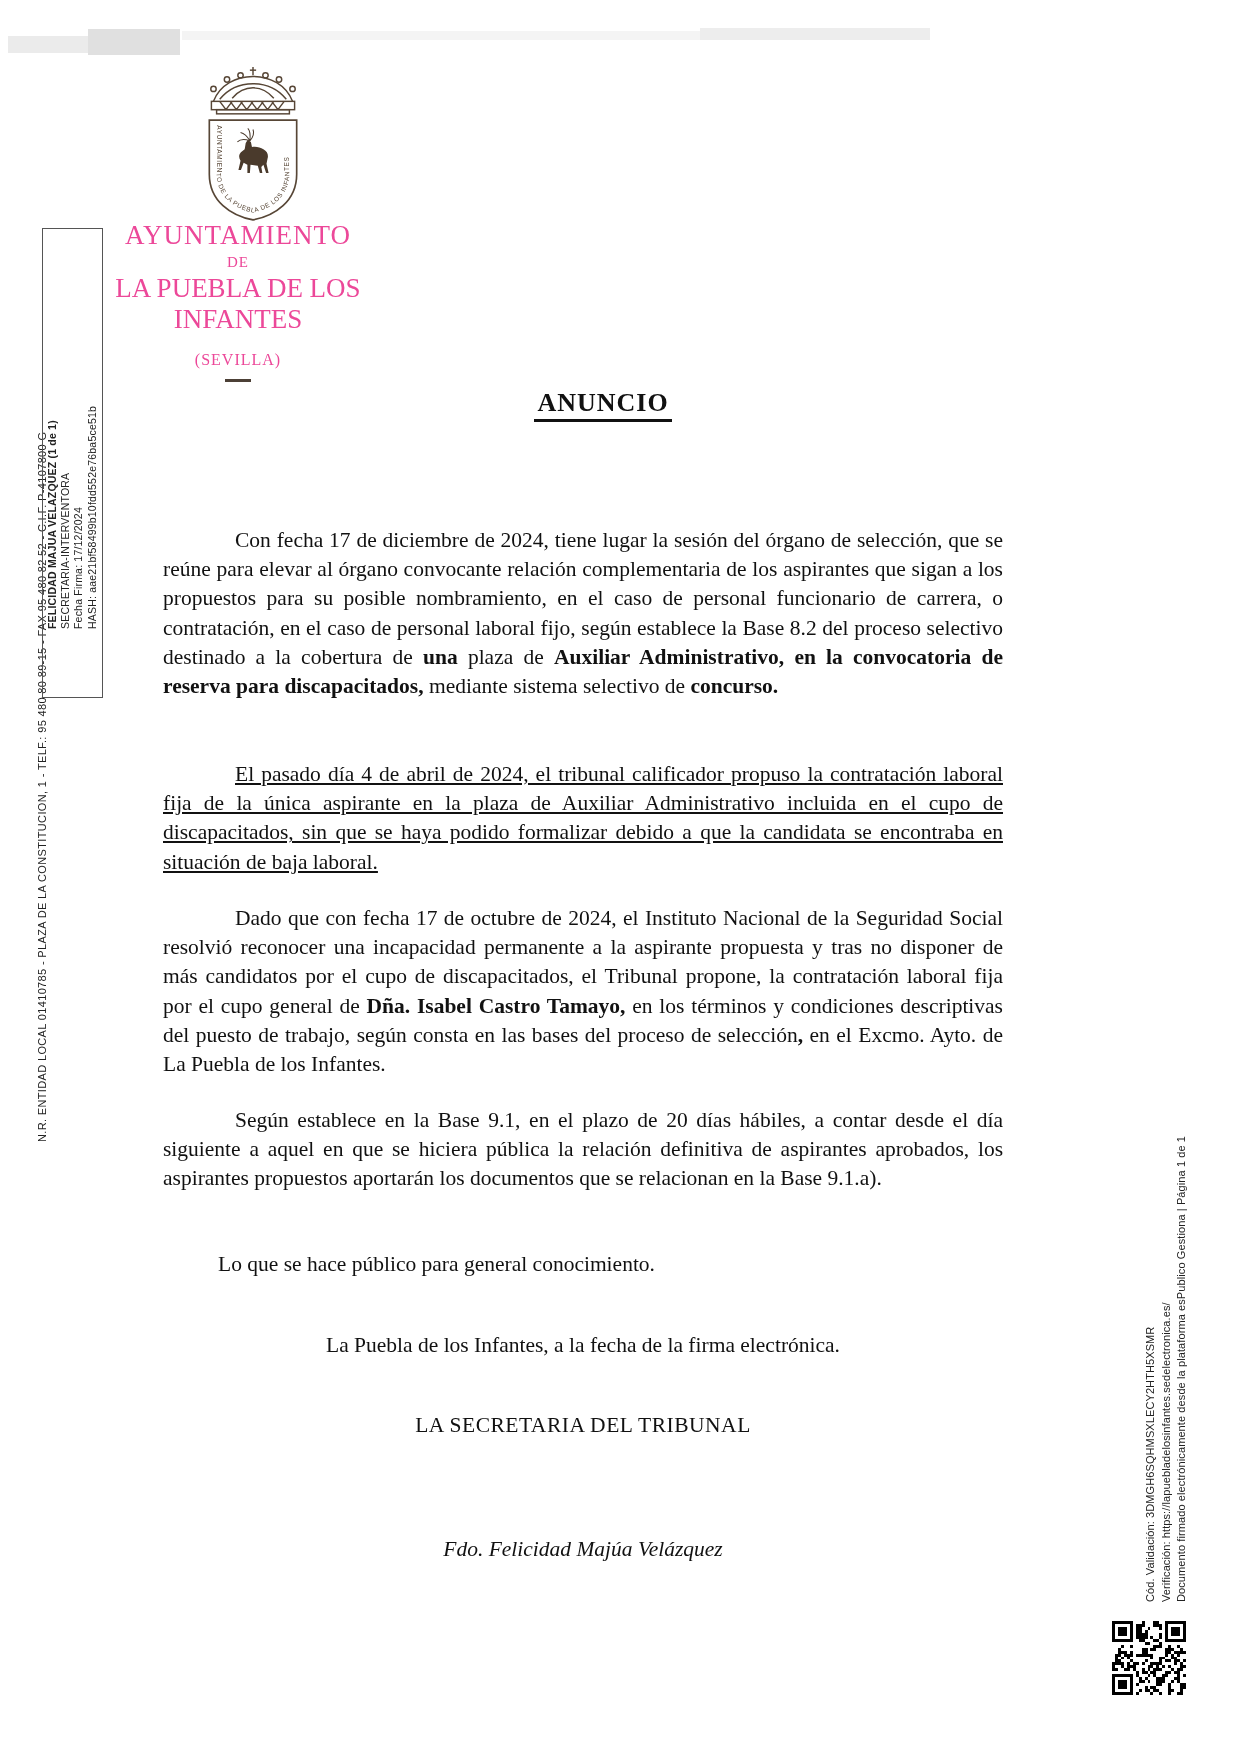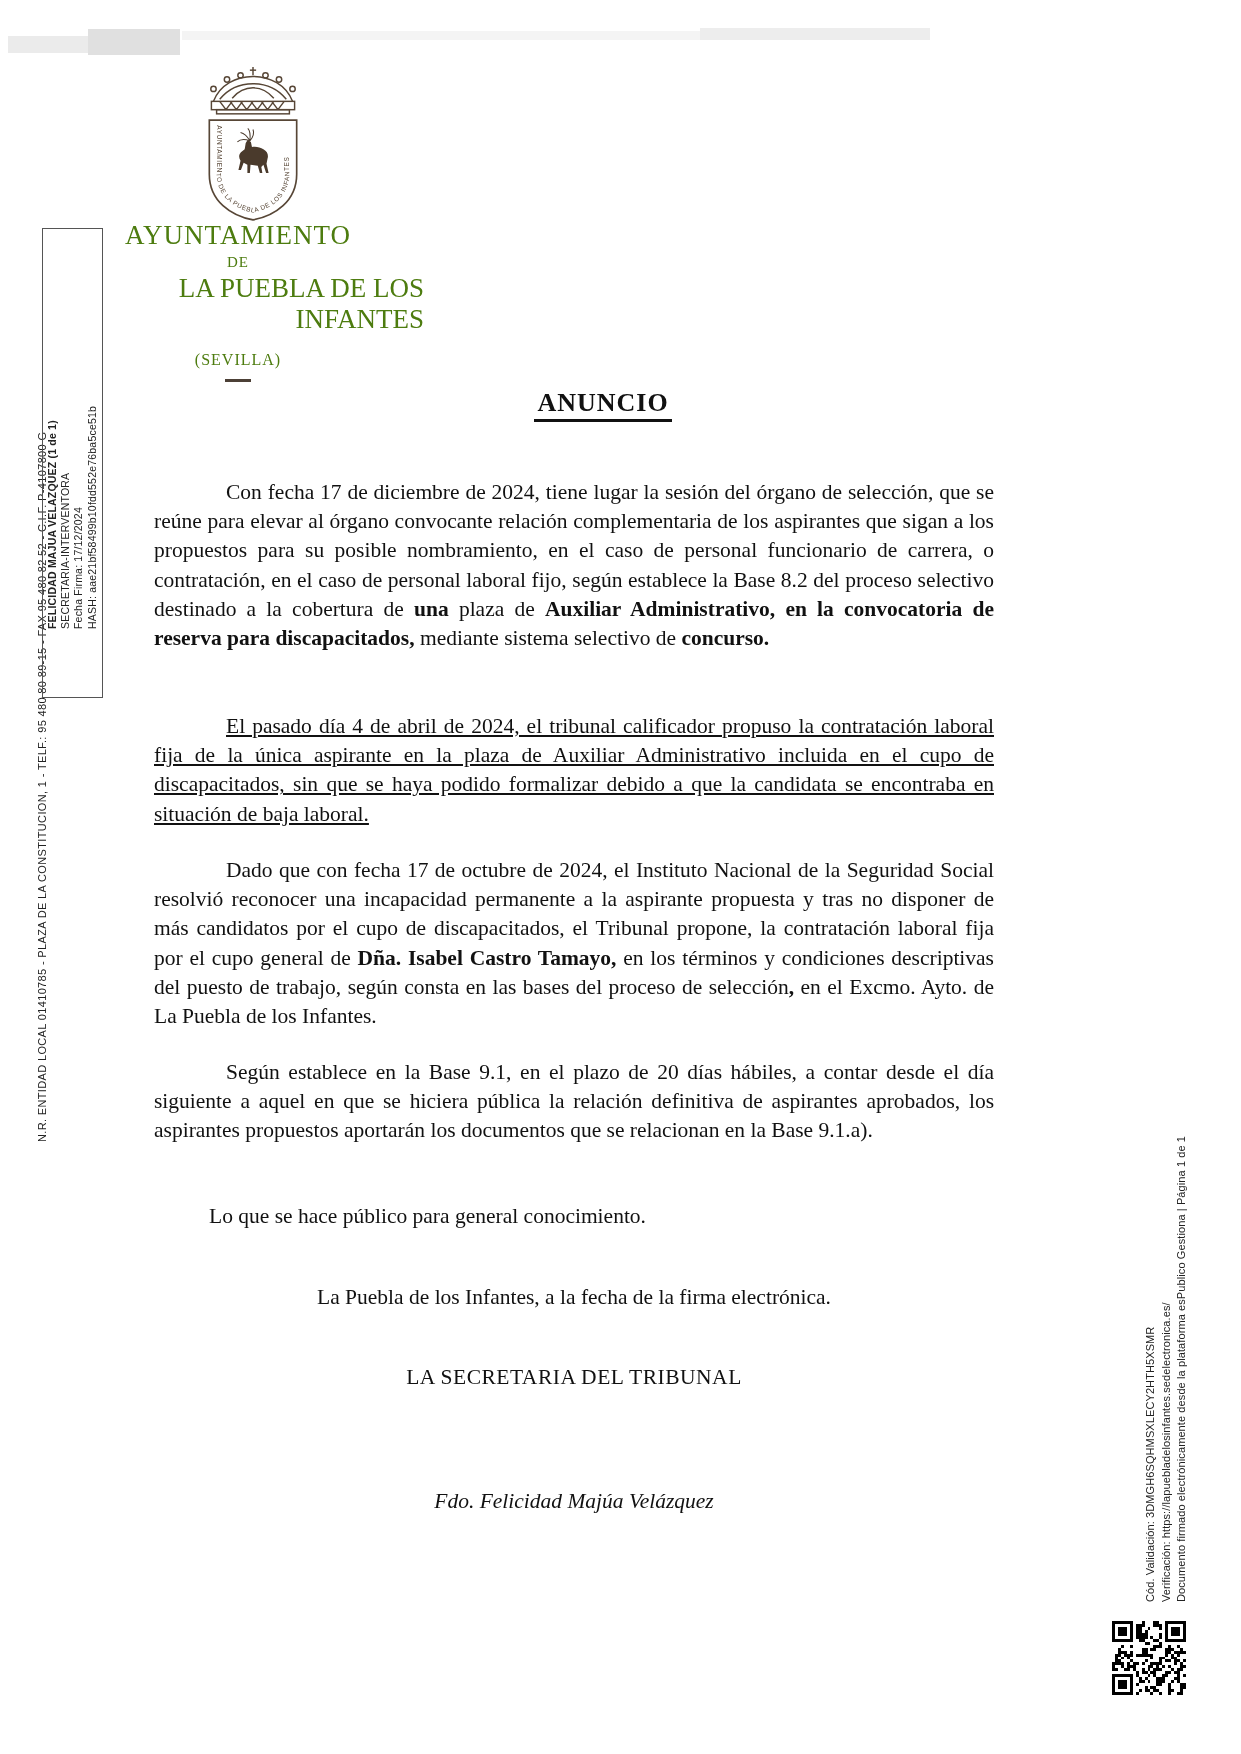--- a/index.html
+++ b/index.html
@@ -13,25 +13,25 @@
   .smudge { position:absolute; }
   .smudge.s1 { left:8px;   top:36px; width:100px; height:17px; background:#ebebeb; }
   .smudge.s2 { left:88px;  top:29px; width:92px;  height:26px; background:#e0e0e0; }
   .smudge.s3 { left:182px; top:31px; width:520px; height:9px;  background:#f4f4f4; }
   .smudge.s4 { left:700px; top:28px; width:230px; height:12px; background:#ededed; }
 
   
   .crest { position:absolute; left:198px; top:66px; width:110px; height:156px; }
   .letterhead {
     position:absolute; left:52px; top:220px; width:372px;
-    text-align:center; color:#4d7c0f;
+    text-align:center; color:#ec4899;
   }
   .letterhead .l1 { font-size:27px; letter-spacing:1px; }
   .letterhead .l2 { font-size:15px; margin-top:3px; letter-spacing:1px; }
-  .letterhead .l3 { font-size:27px; margin-top:2px;text-align:right; }
+  .letterhead .l3 { font-size:27px; margin-top:2px; }
   .letterhead .l4 { font-size:16px; margin-top:16px; letter-spacing:1px; }
   .letterhead .dash { width:26px; height:3px; background:#4c4036; margin:10px auto 0; }
 
   
   .rot { position:absolute; transform-origin:0 0; transform:rotate(-90deg);
          font-family:"Liberation Sans", sans-serif; color:#222; white-space:nowrap; }
   .left-address { left:36px; top:1142px; font-size:11px; letter-spacing:0.35px; }
   .sig-box {
     left:42px; top:698px; width:470px; height:61px;
     border:1.5px solid #555; padding:3px 6px 2px 68px;
@@ -40,22 +40,22 @@
   .sig-box .b1 { font-weight:bold; }
   .right-meta { left:1143px; top:1602px; font-size:11px; line-height:15.5px; letter-spacing:0.1px; }
 
   
   .doc-title { position:absolute; left:163px; top:388px; width:840px; text-align:center; }
   .doc-title span {
     font-size:26px; font-weight:bold; letter-spacing:1px;
     border-bottom:3px solid #111; padding:0 3px 2px;margin-left:40px;
   }
   .col p {
-    position:absolute; left:154px; width:840px;
-    font-size:21.5px; line-height:29.2px; text-align:justify;
+    position:absolute; left:163px; width:840px;
+    font-size:21.5px; line-height:29.2px; text-align:justify;margin-top:48px;
   }
   .col p b { font-weight:bold; }
   p.p1 { top:478px;  text-indent:72px; }
   p.p2 { top:712px;  text-indent:72px;text-decoration:underline; }
   p.p3 { top:856px;  text-indent:72px; }
   p.p4 { top:1058px; text-indent:72px;font-family:Liberation Serif, serif; }
   p.p5 { top:1202px; text-indent:55px; text-align:left; }
   p.p6 { top:1283px; text-align:center; text-indent:0; }
   p.p7 { top:1363px; text-align:center; text-indent:0; letter-spacing:0.5px; }
   p.p8 { top:1487px; text-align:center; text-indent:0;font-style:italic; }

